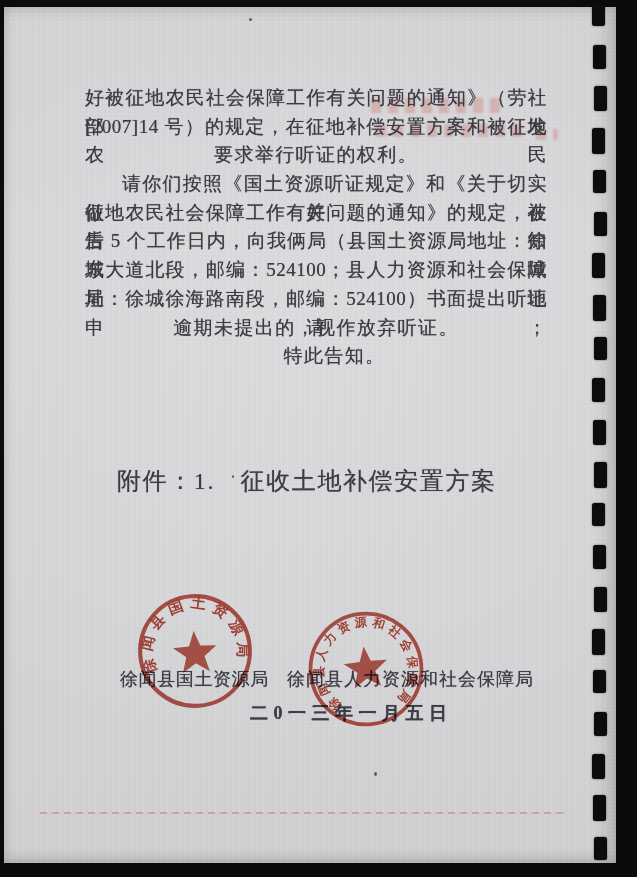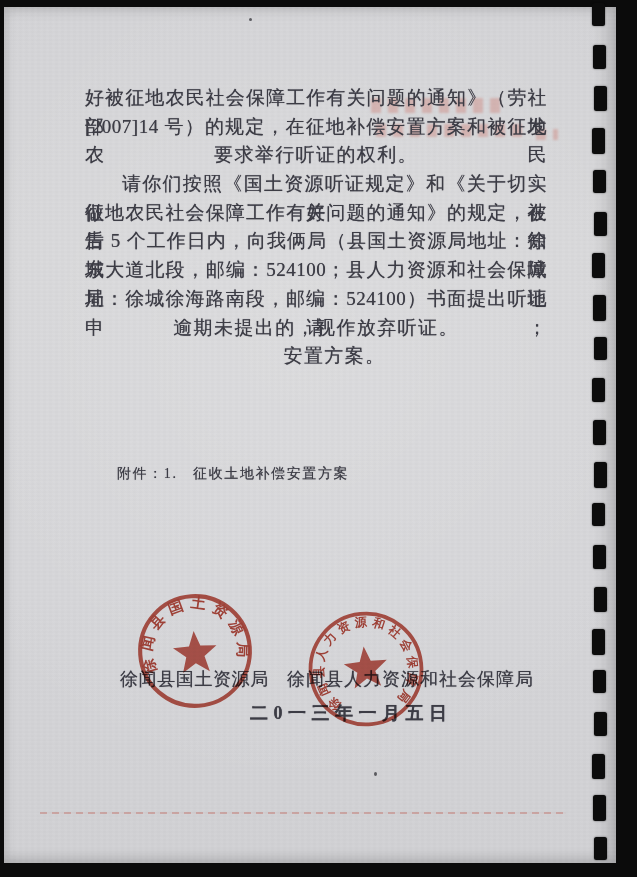--- a/index.html
+++ b/index.html
@@ -22,21 +22,21 @@
       repeating-linear-gradient(90deg, rgba(255,255,255,.02) 0 3px, rgba(0,0,0,.02) 3px 6px);
   }
   .textblock{position:absolute;left:81px;top:77px;width:462px;color:#3c3c45;}
   .line{
     font-size:19px;line-height:28.7px;height:28.7px;letter-spacing:1.4px;
     white-space:nowrap;text-shadow:0 0 .7px rgba(58,58,68,.75);text-align:center;
   }
   .fill{white-space:normal;text-align:justify;text-align-last:justify;letter-spacing:.5px;}
   .indent{text-indent:37px;}
   .attach{
-    position:absolute;color:#3c3c45;font-size:14px;letter-spacing:1.6px;
+    position:absolute;color:#3c3c45;font-size:24px;letter-spacing:1.6px;
     white-space:nowrap;text-shadow:0 0 .7px rgba(58,58,68,.75);font-family:Liberation Serif, serif;
   }
   .attach1{left:113px;top:458px;}
   .attach2{left:188px;top:488px;}
   .sig{
     position:absolute;color:#3c3c45;font-size:18px;white-space:nowrap;
     text-shadow:0 0 .7px rgba(58,58,68,.75);
   }
   .sig-left{left:116px;top:660px;letter-spacing:.6px;}
   .sig-right{left:283px;top:660px;letter-spacing:1px;}
@@ -75,21 +75,21 @@
   <div class="textblock">
     <div class="line fill">好被征地农民社会保障工作有关问题的通知》（劳社部发</div>
     <div class="line fill">[2007]14 号）的规定，在征地补偿安置方案和被征地农民</div>
     <div class="line">要求举行听证的权利。</div>
     <div class="line fill indent">请你们按照《国土资源听证规定》和《关于切实做好被</div>
     <div class="line fill">征地农民社会保障工作有关问题的通知》的规定，在告知</div>
     <div class="line fill">后 5 个工作日内，向我俩局（县国土资源局地址：徐城城</div>
     <div class="line fill">东大道北段，邮编：524100；县人力资源和社会保障局地</div>
     <div class="line fill">址：徐城徐海路南段，邮编：524100）书面提出听证申请；</div>
     <div class="line">逾期未提出的，视作放弃听证。</div>
-    <div class="line indent">安置方案。</div>
+    <div class="line indent">特此告知。</div>
   </div>
 
   <div class="attach attach1">附件：1.　征收土地补偿安置方案</div>
 
   <div class="sig sig-left">徐闻县国土资源局</div>
   <div class="sig sig-right">徐闻县人力资源和社会保障局</div>
   <div class="date">二0一三年一月五日</div>
 
   <svg class="seal seal-left" viewBox="0 0 140 140">
     <circle cx="70" cy="70" r="60" fill="none" stroke="#b5392b" stroke-width="4.5" opacity=".92"></circle>

